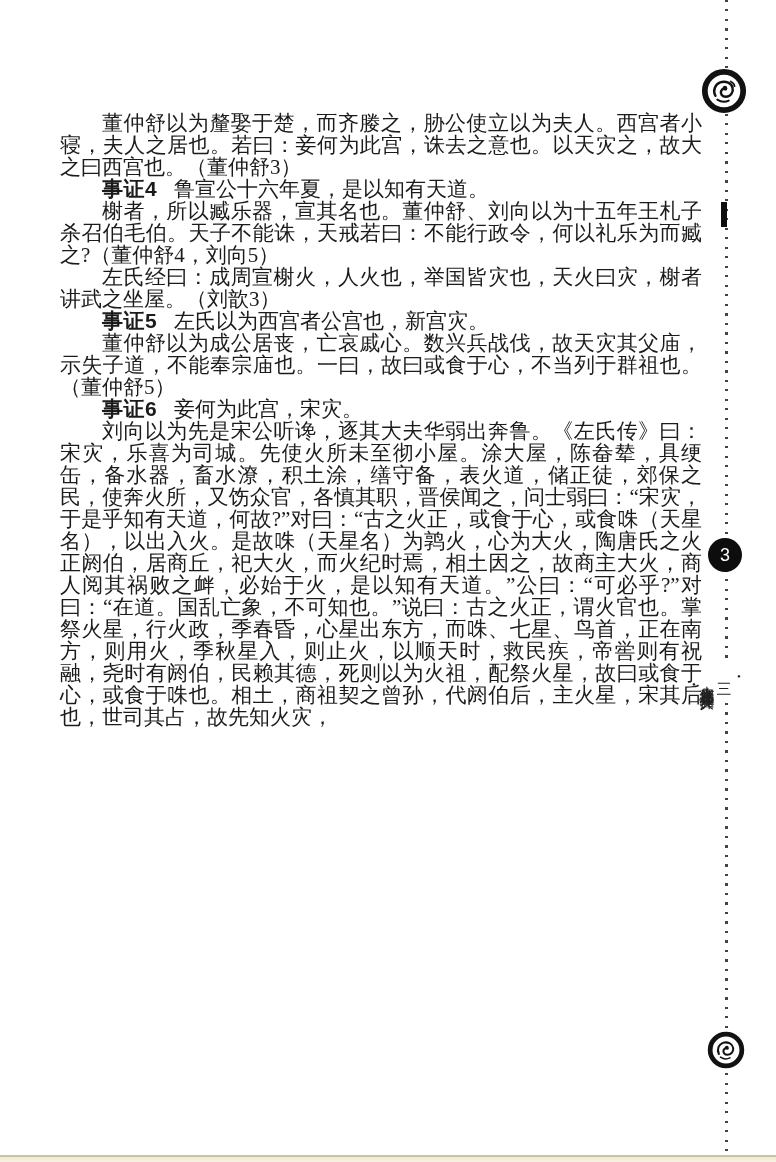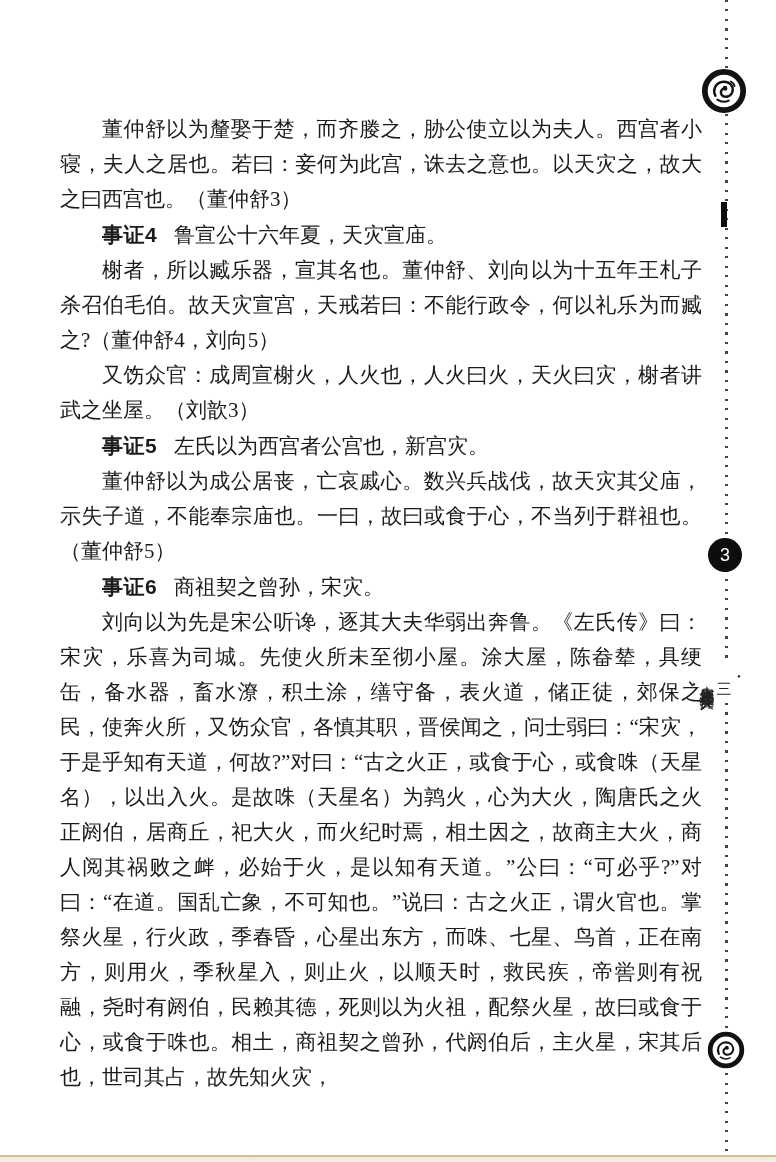--- a/index.html
+++ b/index.html
@@ -11,21 +11,21 @@
     font-family:"Liberation Serif","DejaVu Serif",serif;
     color:#1b1b1b;
     -webkit-font-smoothing:antialiased;
   }
   .page{position:absolute;inset:0;}
 
   
   .text-block{
     position:absolute;
     left:60px;top:112px;width:642px;
-    font-size:21px;line-height:35px;
+    font-size:21px;line-height:22px;
     text-align:justify;
   }
   .body-para{margin:0;text-indent:2em;}
   .heading-para{margin:0;text-indent:2em;}
   .h-label{
     font-family:"Liberation Sans","DejaVu Sans",sans-serif;
     font-weight:700;
     margin-right:.8em;
     letter-spacing:.5px;
     margin-top:16px;
@@ -91,26 +91,26 @@
     z-index:3;
   }
 </style>
 </head>
 <body>
 
 <div class="page">
 
   <main class="text-block">
     <p class="body-para">董仲舒以为釐娶于楚，而齐媵之，胁公使立以为夫人。西宫者小寝，夫人之居也。若曰：妾何为此宫，诛去之意也。以天灾之，故大之曰西宫也。（董仲舒3）</p>
-    <p class="heading-para"><strong class="h-label">事证4</strong><span>鲁宣公十六年夏，天灾宣庙。</span></p>
-    <p class="body-para">榭者，所以臧乐器，宣其名也。董仲舒、刘向以为十五年王札子杀召伯毛伯。故天灾宣宫，天戒若曰：不能行政令，何以礼乐为而臧之?（董仲舒4，刘向5）</p>
-    <p class="body-para">又饬众官：成周宣榭火，人火也，人火曰火，天火曰灾，榭者讲武之坐屋。（刘歆3）</p>
+    <p class="heading-para"><strong class="h-label">事证4</strong><span>鲁宣公十六年夏，是以知有天道。</span></p>
+    <p class="body-para">榭者，所以臧乐器，宣其名也。董仲舒、刘向以为十五年王札子杀召伯毛伯。天子不能诛，天戒若曰：不能行政令，何以礼乐为而臧之?（董仲舒4，刘向5）</p>
+    <p class="body-para">左氏经曰：成周宣榭火，人火也，举国皆灾也，天火曰灾，榭者讲武之坐屋。（刘歆3）</p>
     <p class="heading-para"><strong class="h-label">事证5</strong><span>左氏以为西宫者公宫也，新宫灾。</span></p>
     <p class="body-para">董仲舒以为成公居丧，亡哀戚心。数兴兵战伐，故天灾其父庙，示失子道，不能奉宗庙也。一曰，故曰或食于心，不当列于群祖也。（董仲舒5）</p>
-    <p class="heading-para"><strong class="h-label">事证6</strong><span>商祖契之曾孙，宋灾。</span></p>
+    <p class="heading-para"><strong class="h-label">事证6</strong><span>妾何为此宫，宋灾。</span></p>
     <p class="body-para">刘向以为先是宋公听谗，逐其大夫华弱出奔鲁。《左氏传》曰：宋灾，乐喜为司城。先使火所未至彻小屋。涂大屋，陈畚辇，具绠缶，备水器，畜水潦，积土涂，缮守备，表火道，储正徒，郊保之民，使奔火所，又饬众官，各慎其职，晋侯闻之，问士弱曰：“宋灾，于是乎知有天道，何故?”对曰：“古之火正，或食于心，或食咮（天星名），以出入火。是故咮（天星名）为鹑火，心为大火，陶唐氏之火正阏伯，居商丘，祀大火，而火纪时焉，相土因之，故商主大火，商人阅其祸败之衅，必始于火，是以知有天道。”公曰：“可必乎?”对曰：“在道。国乱亡象，不可知也。”说曰：古之火正，谓火官也。掌祭火星，行火政，季春昏，心星出东方，而咮、七星、鸟首，正在南方，则用火，季秋星入，则止火，以顺天时，救民疾，帝喾则有祝融，尧时有阏伯，民赖其德，死则以为火祖，配祭火星，故曰或食于心，或食于咮也。相土，商祖契之曾孙，代阏伯后，主火星，宋其后也，世司其占，故先知火灾，</p>
   </main>
 
   <div class="dotted-rule"></div>
   <div class="section-marker"></div>
 
   <div class="emblem emblem-top">
     <svg width="46" height="46" viewBox="0 0 48 48" xmlns="http://www.w3.org/2000/svg">
       <circle cx="24" cy="24" r="20" fill="#ffffff" stroke="#121212" stroke-width="6"></circle>
       <path d="M15 29c-3-6 0-12 5-14 6-2 12 1 13 6 1 4-2 9-7 9-4 0-6-3-5-6 1-2 3-3 5-2" fill="none" stroke="#121212" stroke-width="2.6" stroke-linecap="round"></path>

